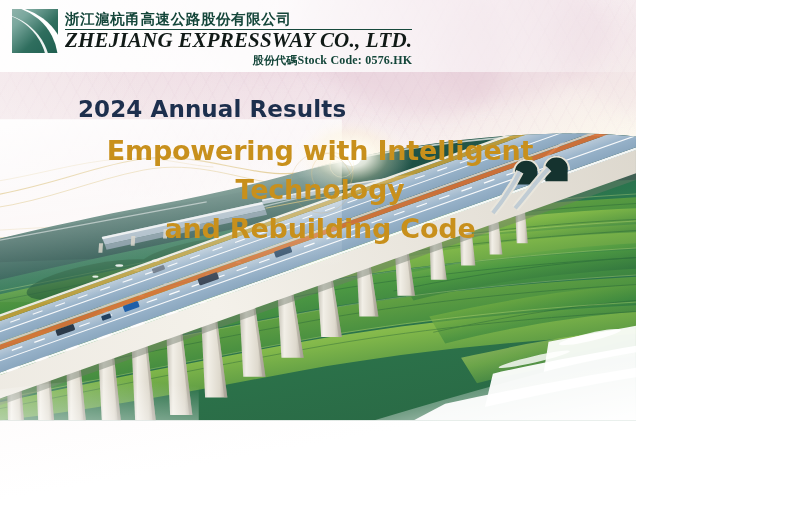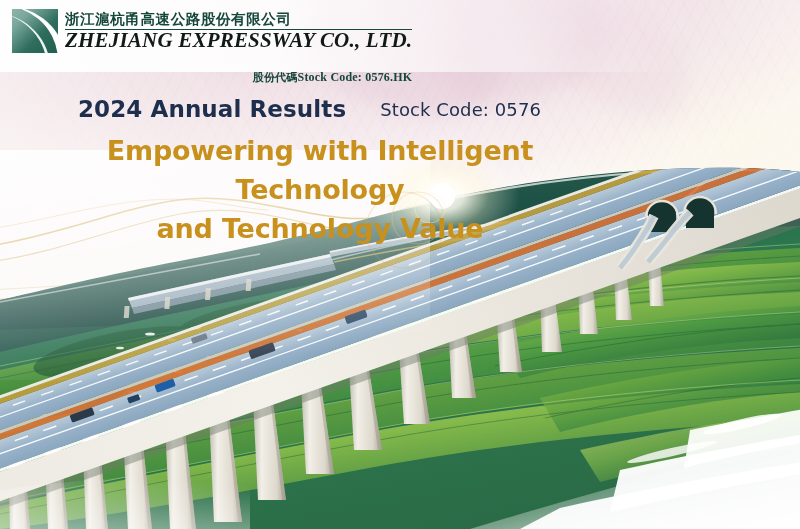--- a/index.html
+++ b/index.html
@@ -1,20 +1,20 @@
 <!DOCTYPE html>
 <html><head>
 <meta charset="utf-8">
 <style>
   html,body{margin:0;padding:0;background:#fff;}
   body{font-family:"Liberation Sans",sans-serif;}
 
   #slide{
     position:relative;
-    width:800px;height:529px;
+    width:636px;height:529px;
     overflow:hidden;
     background:#fdfbfa;
   }
 
   
   .bg-base{
     position:absolute;inset:0;
     background:
       radial-gradient(ellipse 520px 300px at 62% -6%, rgba(231,204,216,.95) 0%, rgba(238,219,228,.55) 42%, rgba(250,246,245,0) 72%),
       radial-gradient(ellipse 420px 240px at 28% 6%, rgba(236,216,222,.72) 0%, rgba(247,239,241,0) 70%),
@@ -69,21 +69,21 @@
     font-size:14.5px;font-weight:700;color:#14463a;
     letter-spacing:.6px;line-height:18px;white-space:nowrap;
   }
   .en-rule{height:1px;background:#17493c;margin:1px 0 2px 0;width:100%;}
   .en-name{
     font-family:"Liberation Serif",serif;
     font-size:21px;font-weight:700;font-style:italic;color:#111a17;
     letter-spacing:.2px;line-height:17px;white-space:nowrap;
   }
   .stock-line{
-    margin-top:20px;text-align:right;white-space:nowrap;line-height:14px;
+    margin-top:3px;text-align:right;white-space:nowrap;line-height:14px;
   }
   .stock-cn{
     font-family:"DejaVu Sans",sans-serif;
     font-size:11px;font-weight:700;color:#14463a;letter-spacing:.2px;
   }
   .stock-en{
     font-family:"Liberation Serif",serif;
     font-size:12px;font-weight:700;color:#14463a;letter-spacing:.2px;
   }
 
@@ -490,21 +490,20 @@
       <div class="en-rule"></div>
       <div class="en-name">ZHEJIANG EXPRESSWAY CO., LTD.</div>
       <div class="stock-line">
         <span class="stock-cn">股份代碼</span><span class="stock-en">Stock Code: 0576.HK</span>
       </div>
     </div>
   </div>
 
   <div class="headline-row">
     <span class="h-main">2024 Annual Results</span>
-    <span class="h-stock">Stock Code: 0576</span>
   </div>
 
   <div class="subtitle">
     <span class="l1">Empowering with Intelligent Technology</span>
-    <span class="l2">and Technology Value</span>
+    <span class="l2">and Rebuilding Code</span>
   </div>
 
 </div>
 
 </body></html>

